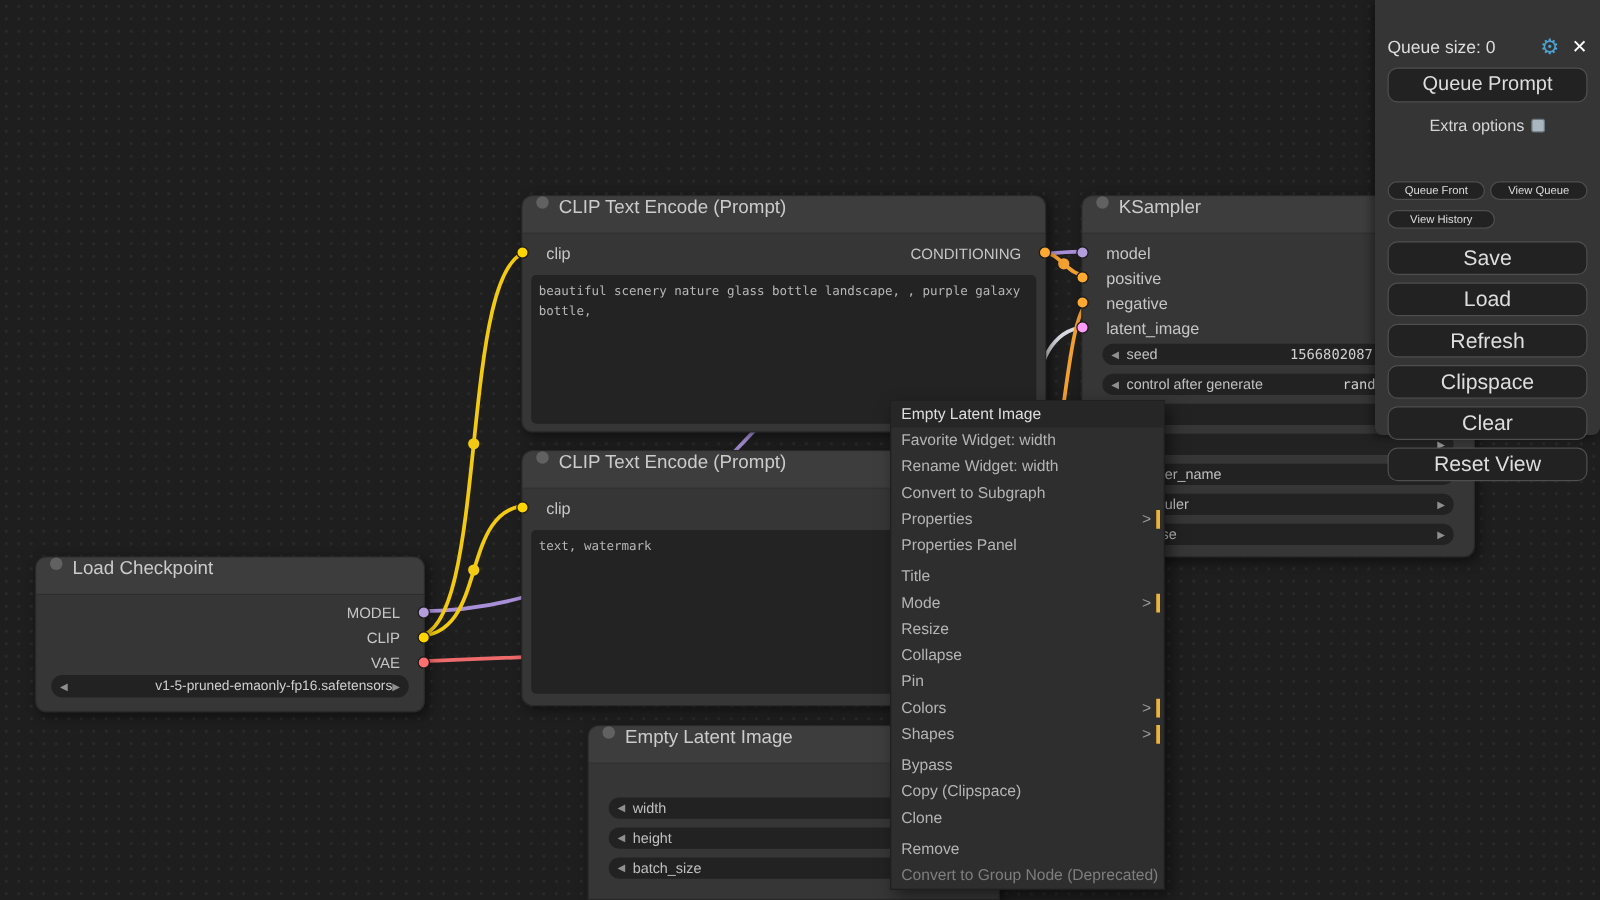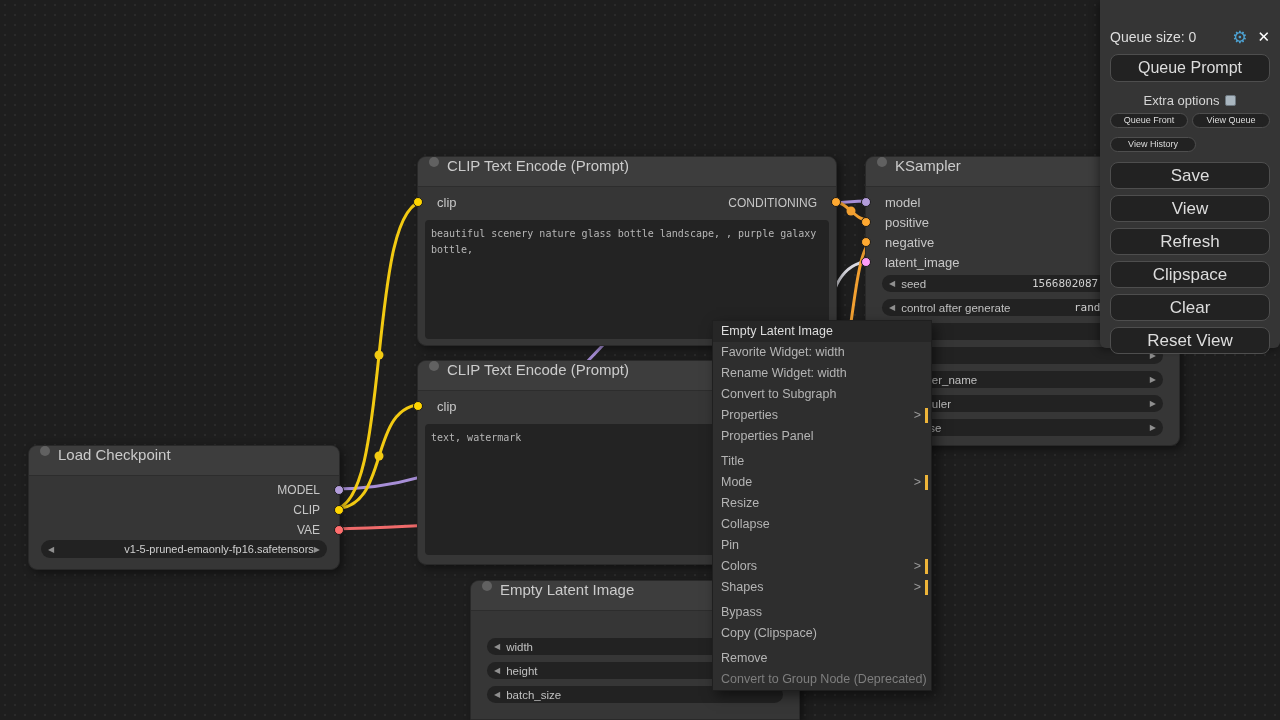--- a/index.html
+++ b/index.html
@@ -68,21 +68,21 @@
   .closex { font-size:15px; color:#ffffff; cursor:pointer; }
   .btn { display:block; width:100%; background:#222222; border:1px solid #4e4e4e;
          border-radius:8px; color:#dddddd; text-align:center; cursor:pointer; }
   .btn-queue { height:28px; line-height:26px; font-size:16px; margin-bottom:9px; }
   .extra-row { display:flex; align-items:center; justify-content:center; gap:6px;
                height:18px; margin-bottom:4px; font-size:13px; color:#d5d5d5; }
   .chk { width:11px; height:11px; background:#a9b6bf; border-radius:2px;
          border:1px solid #6d7880; cursor:pointer; }
   .small-row { display:flex; justify-content:space-between; margin-bottom:5px; }
   .btn-sm { height:15px; line-height:13px; font-size:9px; border-radius:8px;
-            padding:0 6px; width:78px; display:inline-block; }
+            padding:0 6px; width:78px; display:inline-block;margin-top:32px; }
   .btn-hist { width:86px; margin:0 auto 10px auto; }
   .btn-big { height:27px; line-height:25px; font-size:17px; margin-bottom:6px; }
 </style>
 </head>
 <body>
 
 <div class="stage">
 
   <svg class="wires" width="1280" height="720">
     <path d="M333,529 C480,525 560,515 740,512" stroke="#ef6a6a" stroke-width="3" fill="none"></path>
@@ -232,20 +232,21 @@
       <span>Colors</span>
       <span class="cm-sub">&gt;</span>
     </div>
     <div class="cm-item has-sub">
       <span>Shapes</span>
       <span class="cm-sub">&gt;</span>
     </div>
     <div class="msep"></div>
     <div class="cm-item">Bypass</div>
     <div class="cm-item">Copy (Clipspace)</div>
+    <div class="cm-item">Clone</div>
     <div class="msep"></div>
     <div class="cm-item">Remove</div>
     <div class="cm-item dim">Convert to Group Node (Deprecated)</div>
   </div>
 
   <div class="qpanel">
     <div class="qhead">
       <span class="qsize">Queue size: 0</span>
       <span class="gear">⚙</span>
       <span class="closex">✕</span>
@@ -254,20 +255,20 @@
     <div class="extra-row">
       <span>Extra options</span>
       <span class="chk"></span>
     </div>
     <div class="small-row">
       <span class="btn btn-sm">Queue Front</span>
       <span class="btn btn-sm">View Queue</span>
     </div>
     <div class="btn btn-sm btn-hist">View History</div>
     <div class="btn btn-big">Save</div>
-    <div class="btn btn-big">View</div>
+    <div class="btn btn-big">Load</div>
     <div class="btn btn-big">Refresh</div>
     <div class="btn btn-big">Clipspace</div>
     <div class="btn btn-big">Clear</div>
     <div class="btn btn-big">Reset View</div>
   </div>
 
 </div>
 
 </body></html>

